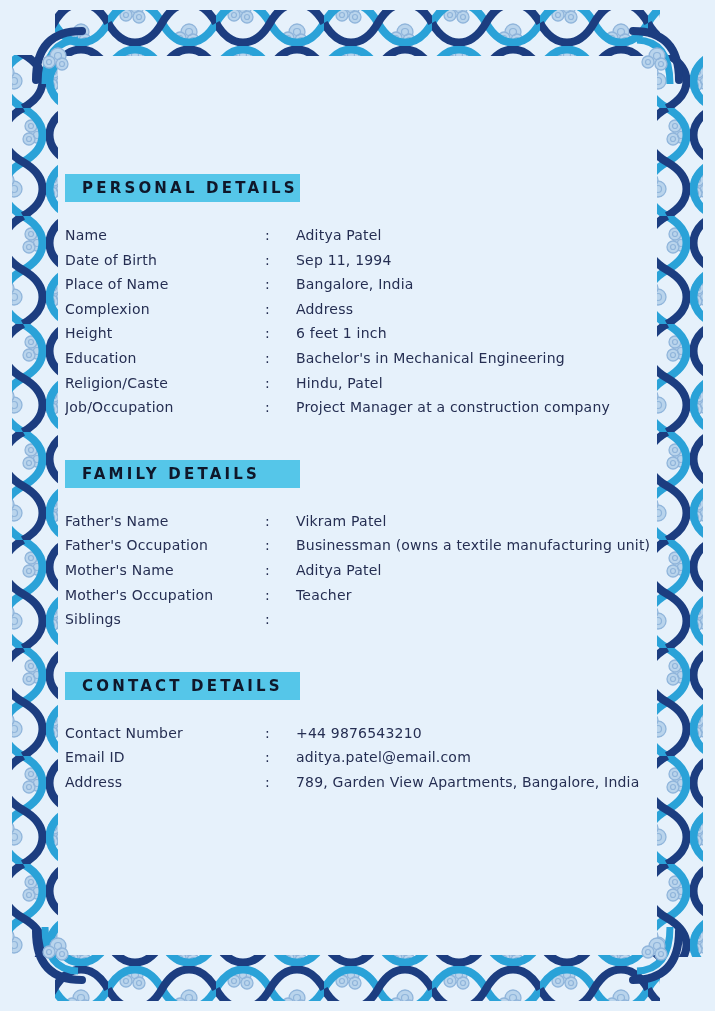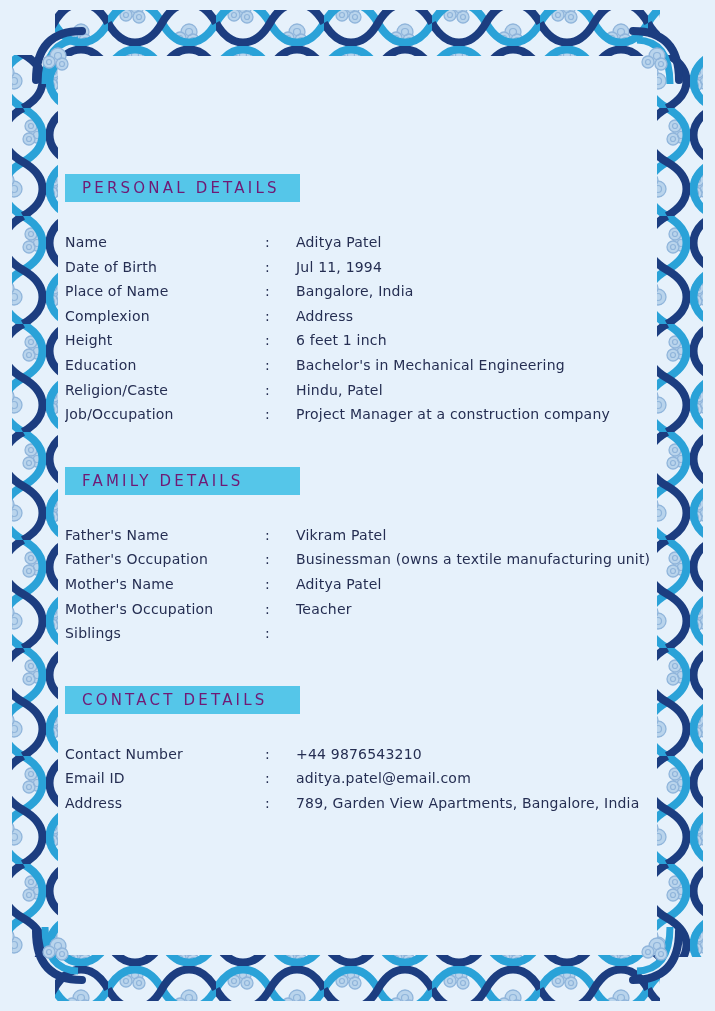--- a/index.html
+++ b/index.html
@@ -13,25 +13,25 @@
   }
   .border-svg{position:absolute;left:0;top:0;width:715px;height:1011px;pointer-events:none;}
   .content{position:absolute;left:65px;top:174px;right:48px;color:#252e52;}
   .section{display:block;}
   .section + .section{margin-top:40px;}
   .banner{
     display:flex;align-items:center;
     width:235px;height:28px;box-sizing:border-box;
     padding-left:17px;
     background:#55c6e9;
-    color:#701a75;
-    font-size:15px;font-weight:normal;letter-spacing:3.2px;
+    color:#0f172a;
+    font-size:15px;font-weight:bold;letter-spacing:3.2px;
     white-space:nowrap;
   }
-  .rows{margin-top:28px;}
+  .rows{margin-top:21px;}
   .row{
     display:grid;
     grid-template-columns:200px 31px 1fr;
     font-size:14px;line-height:24.6px;letter-spacing:0.2px;
     white-space:nowrap;
   }
   .row .label{overflow:hidden;}
   .row .colon{text-align:left;}
 </style>
 </head>
@@ -97,21 +97,21 @@
         <div class="banner">PERSONAL DETAILS</div>
         <div class="rows">
           <div class="row">
             <span class="label">Name</span>
             <span class="colon">:</span>
             <span class="value">Aditya Patel</span>
           </div>
           <div class="row">
             <span class="label">Date of Birth</span>
             <span class="colon">:</span>
-            <span class="value">Jul 11, 1994</span>
+            <span class="value">Sep 11, 1994</span>
           </div>
           <div class="row">
             <span class="label">Place of Name</span>
             <span class="colon">:</span>
             <span class="value">Bangalore, India</span>
           </div>
           <div class="row">
             <span class="label">Complexion</span>
             <span class="colon">:</span>
             <span class="value">Address</span>

